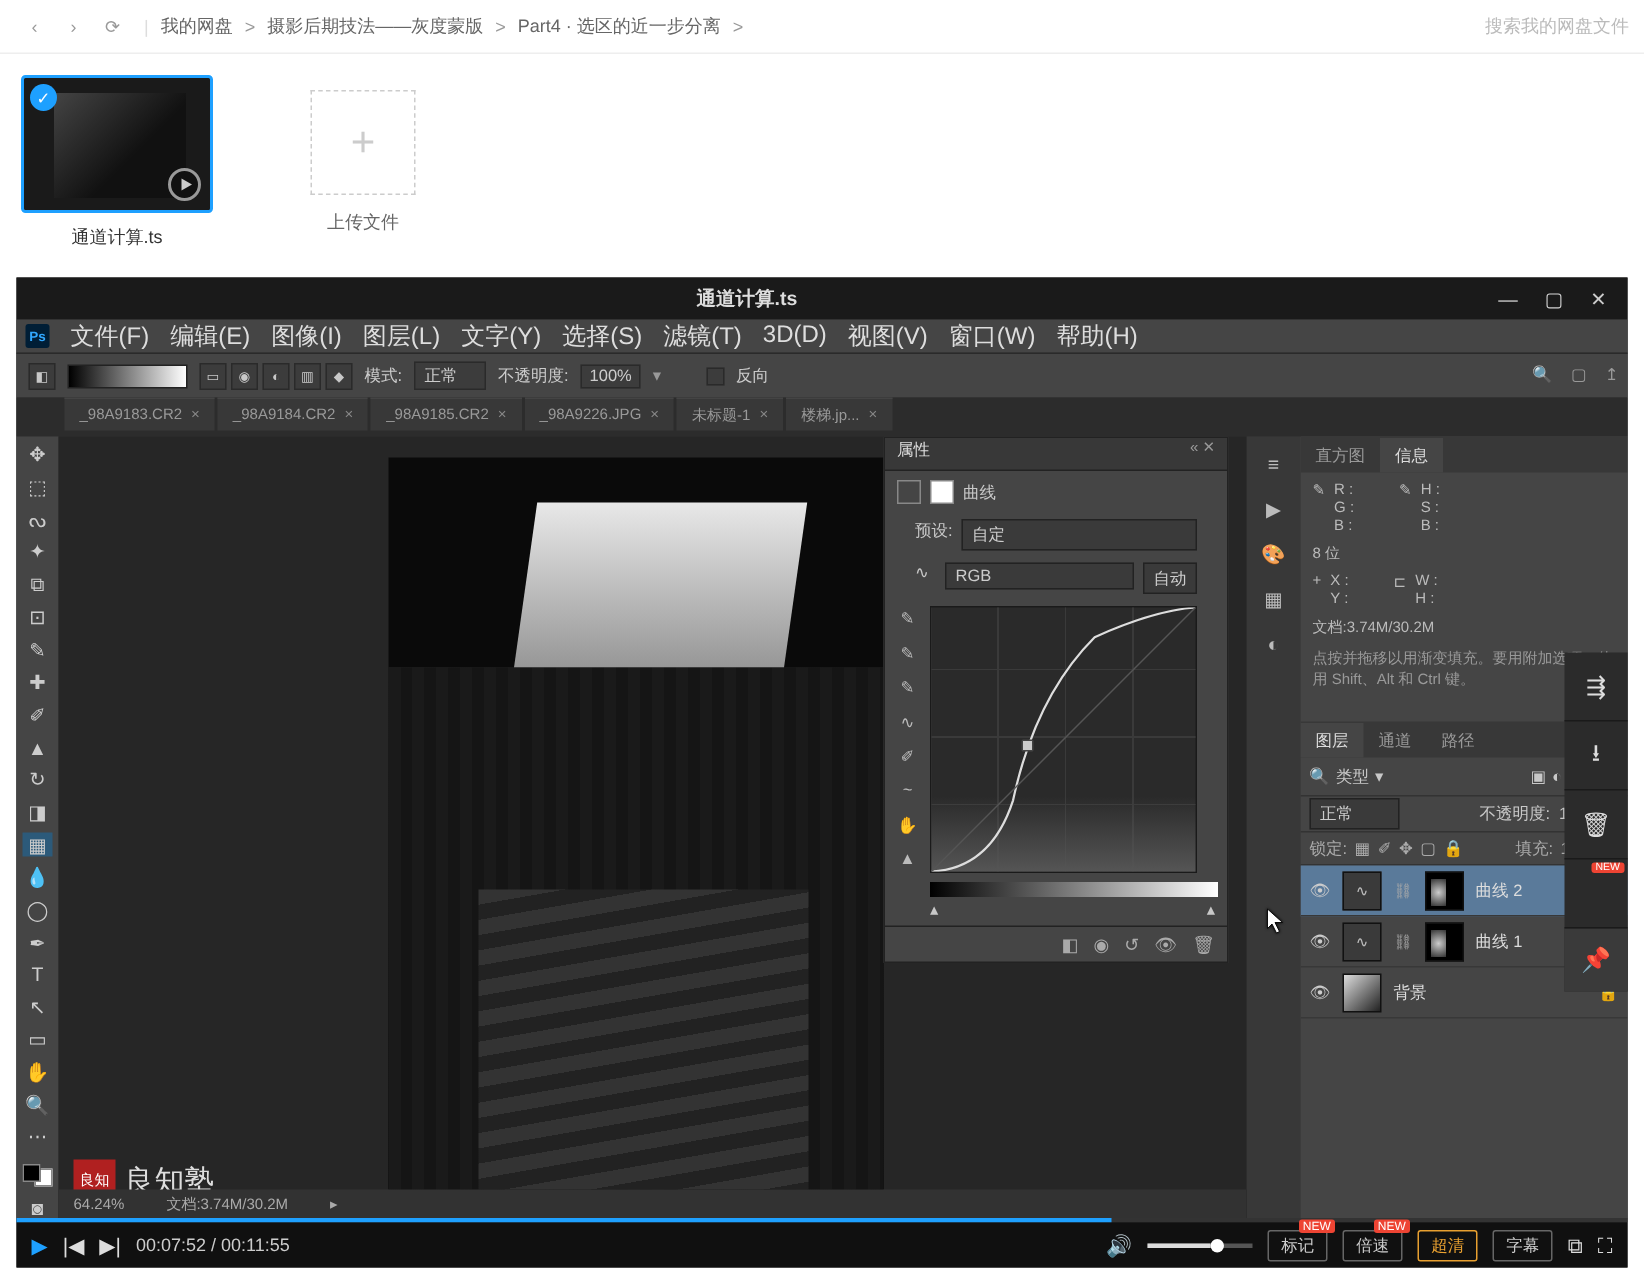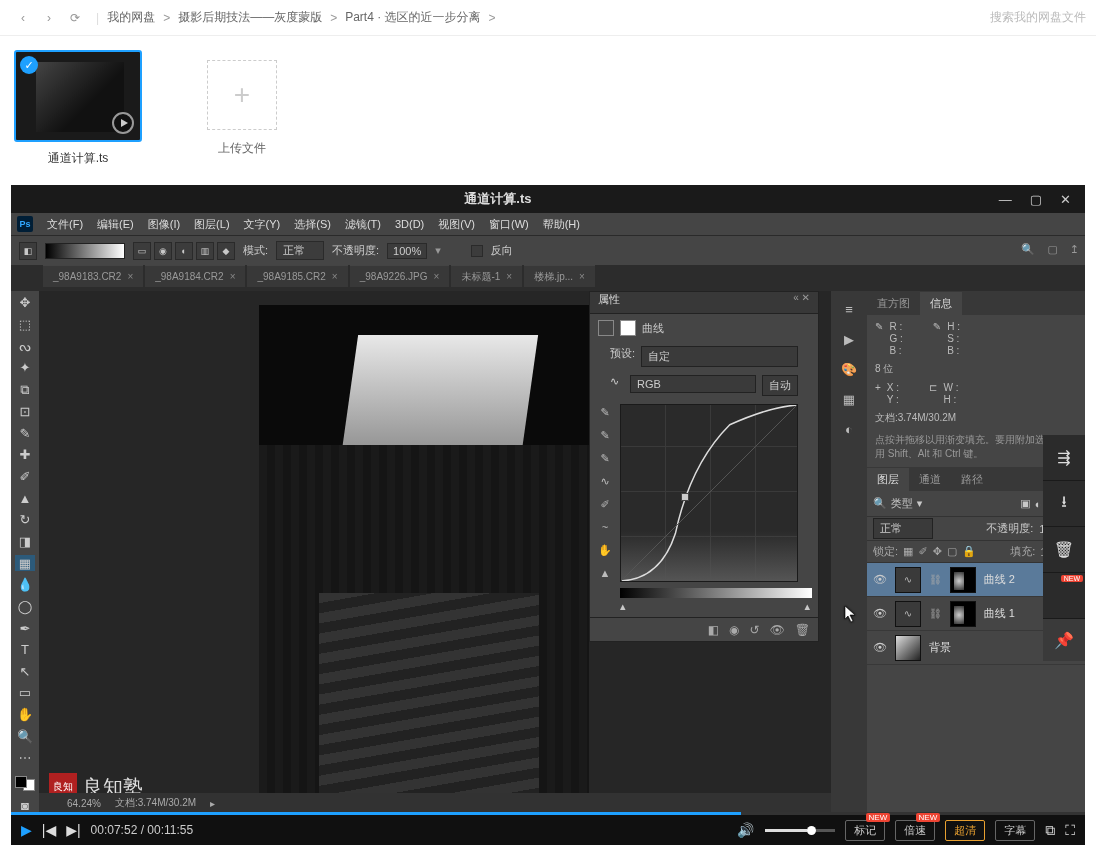--- a/index.html
+++ b/index.html
@@ -24,21 +24,21 @@
 
 .player{position:absolute;left:11px;top:185px;width:1074px;height:660px;background:#101010}
 .player-titlebar{height:28px;background:#1a1a1a;display:flex;align-items:center;color:#ddd;font-size:13px}
 .player-title{margin:0 auto;font-weight:bold}
 .win-btns{display:flex;gap:18px;padding:0 14px;color:#ccc;font-size:13px}
 .win-btn{cursor:pointer}
 
 .ps{height:602px;background:#323232;position:relative;color:#c8c8c8;font-size:11px}
 .ps-menubar{height:22px;background:#454545;display:flex;align-items:center;padding:0 6px;gap:2px}
 .ps-logo{width:16px;height:16px;background:#001e36;color:#31a8ff;font-size:9px;font-weight:bold;display:flex;align-items:center;justify-content:center;border-radius:2px;margin-right:6px}
-.ps-menu-item{padding:2px 6px;font-size:11px;color:#ddd}
+.ps-menu-item{padding:2px 6px;font-size:16px;color:#ddd}
 .ps-optbar{height:30px;background:#454545;border-top:1px solid #2a2a2a;display:flex;align-items:center;padding:0 8px;gap:8px}
 .grad-prev{width:80px;height:16px;background:linear-gradient(90deg,#000,#fff);border:1px solid #222}
 .opt-group{display:flex;gap:3px}
 .opt-btn{width:18px;height:18px;border:1px solid #2a2a2a;background:#3c3c3c;display:flex;align-items:center;justify-content:center;font-size:9px}
 .opt-label{font-size:11px;color:#ccc}
 .opt-select{background:#3c3c3c;border:1px solid #2a2a2a;padding:1px 18px 1px 6px;font-size:11px;color:#ccc;position:relative}
 .opt-input{width:40px;background:#3c3c3c;border:1px solid #2a2a2a;padding:1px 4px;font-size:11px;color:#ccc;text-align:center}
 .ps-right-top{position:absolute;right:6px;top:30px;display:flex;gap:12px;color:#999}
 
 .ps-tabs{height:26px;background:#2c2c2c;display:flex;align-items:flex-start;padding-left:32px}
@@ -55,21 +55,21 @@
 
 .ps-canvas{flex:1;background:#262626;position:relative;overflow:hidden}
 .canvas-img{position:absolute;left:220px;top:14px;width:330px;height:488px;background:#0a0a0a}
 .sky{position:absolute;left:90px;top:30px;width:180px;height:130px;background:linear-gradient(180deg,#e8e8e8,#888);transform:skewX(-8deg)}
 .wall{position:absolute;left:0;top:140px;right:0;bottom:0;background:repeating-linear-gradient(90deg,#1a1a1a 0 8px,#151515 8px 16px),linear-gradient(160deg,#2a2a2a,#0a0a0a)}
 .stairs{position:absolute;left:60px;bottom:0;width:220px;height:200px;background:repeating-linear-gradient(170deg,#333 0 10px,#222 10px 20px)}
 .watermark{position:absolute;left:10px;bottom:12px;display:flex;align-items:center;gap:6px}
 .wm-seal{width:28px;height:28px;background:#b02020;color:#fff;font-size:10px;display:flex;align-items:center;justify-content:center}
 .wm-text{color:#ddd;font-size:20px;font-family:Liberation Serif, serif}
 
-.ps-status{position:absolute;left:0;bottom:0;height:20px;background:#323232;display:flex;align-items:center;gap:14px;padding:0 28px;font-size:10px;color:#aaa;width:100%}
+.ps-status{position:absolute;left:0;bottom:0;height:20px;background:#323232;display:flex;align-items:center;gap:28px;padding:0 10px;font-size:10px;color:#aaa;width:100%}
 
 .props-panel{position:absolute;left:550px;top:0px;width:230px;background:#454545;border:1px solid #222;z-index:5}
 .props-tabbar{height:22px;background:#383838;display:flex;padding:0 8px;font-size:11px;color:#ddd;border-bottom:1px solid #222}
 .props-close{margin-left:auto;color:#999;font-size:10px}
 .props-head{padding:6px 8px;display:flex;align-items:center;gap:6px;font-size:11px}
 .props-icon{width:16px;height:16px;border:1px solid #888;display:inline-block}
 .props-row{display:flex;align-items:flex-start;padding:4px 20px;gap:6px;font-size:11px}
 .props-select{flex:1;background:#3a3a3a;border:1px solid #222;padding:2px 6px;color:#ccc;font-size:11px}
 .props-btn{background:#3a3a3a;border:1px solid #222;padding:2px 6px;color:#ccc;font-size:11px}
 .curve-body{display:flex;padding:4px 6px;gap:6px}
@@ -394,21 +394,21 @@
                 <div class="info-col">
                   <span>W :</span>
                   <span>H :</span>
                 </div>
               </div>
           </div>
           <div class="info-doc">文档:3.74M/30.2M</div>
           <div class="info-tip">点按并拖移以用渐变填充。要用附加选项，使用 Shift、Alt 和 Ctrl 键。</div>
         </div>
 
-        <div class="panel-tabs" style="">
+        <div class="panel-tabs" style="margin-top:14px">
           <div class="panel-tab active">图层</div>
           <div class="panel-tab">通道</div>
           <div class="panel-tab">路径</div>
         </div>
         <div class="layers-body">
           <div class="layers-filter">
             <span>🔍</span>
               <span>类型</span>
               <span>▾</span>
             <span style="flex:1"></span>

